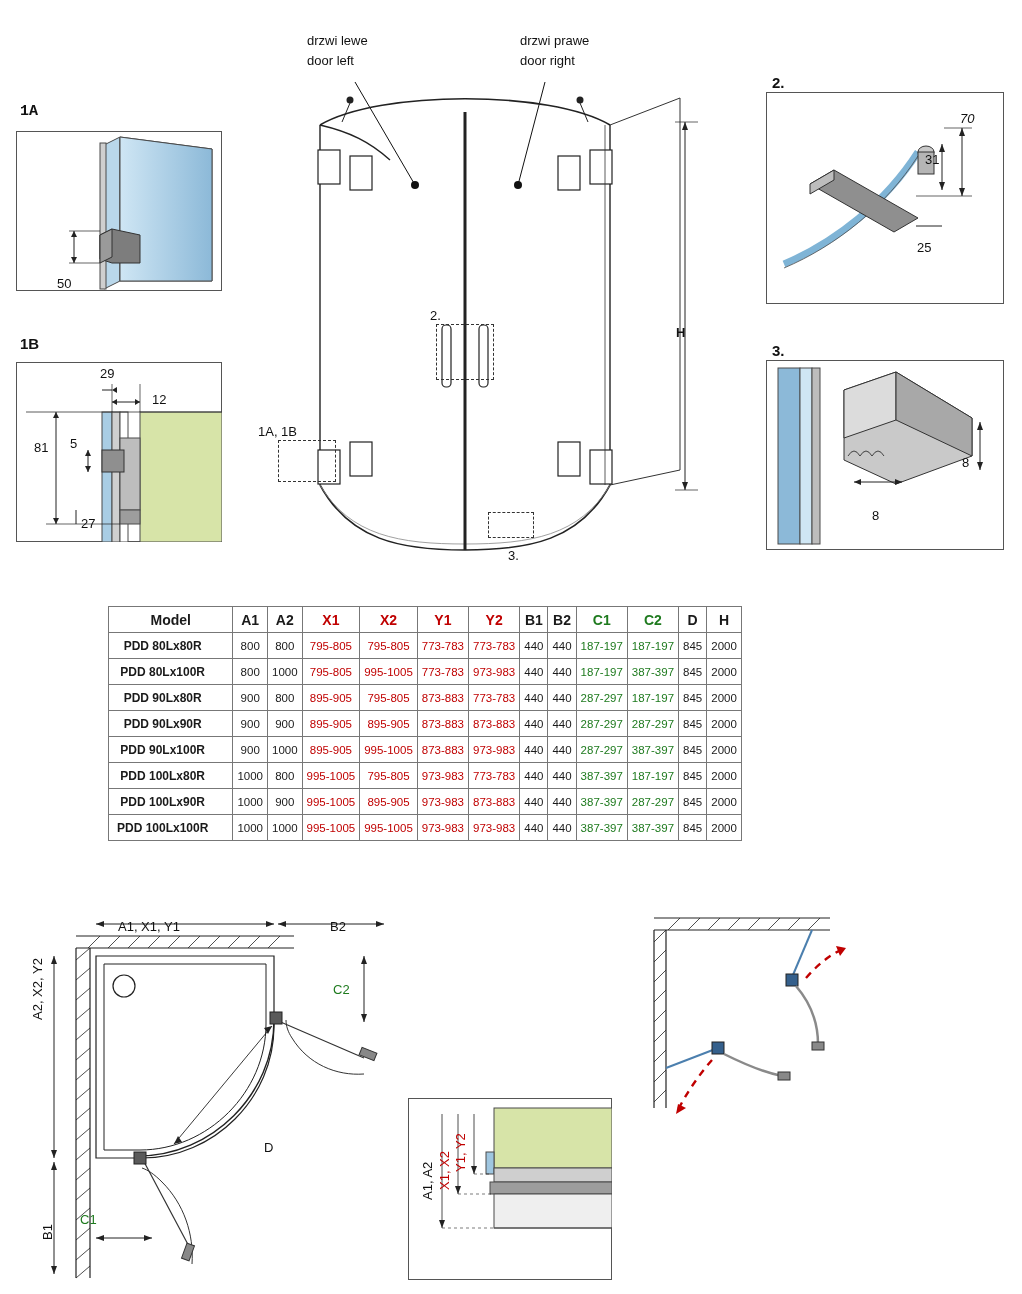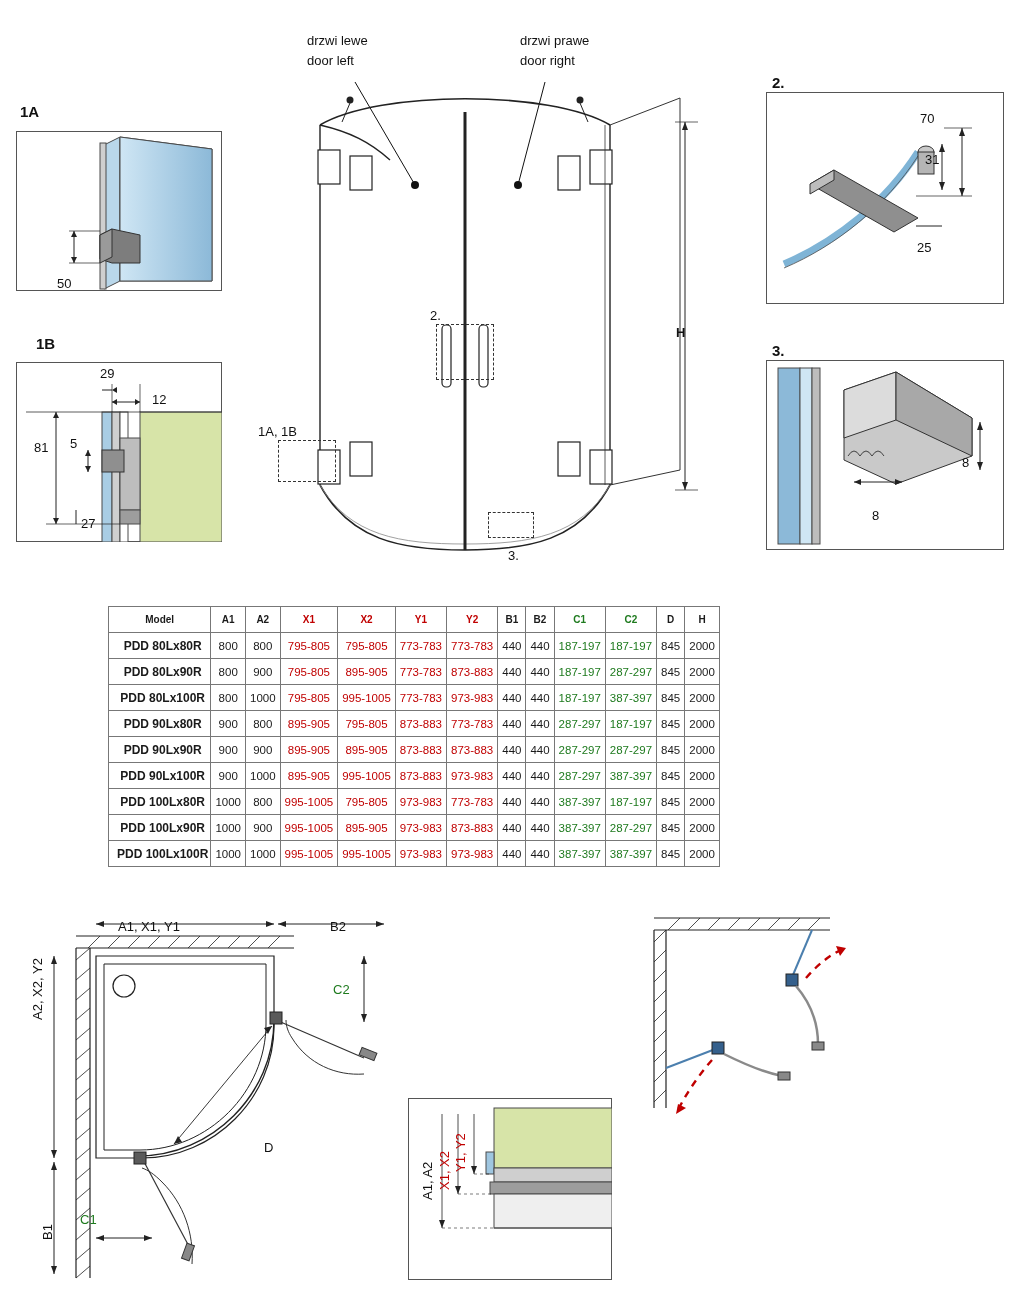--- a/index.html
+++ b/index.html
@@ -7,29 +7,29 @@
   .abs{position:absolute;}
   .lbl{font-size:13px;line-height:15px;color:#111;}
   .lbl-b{font-weight:bold;}
   .dash{position:absolute;border:1px dashed #333;}
   .ttl{font-size:15px;font-weight:bold;}
   svg{display:block;}
 
   
   #spec-table{position:absolute;left:108px;top:606px;border-collapse:collapse;font-size:11.5px;}
   #spec-table th,#spec-table td{border:1px solid #777;padding:3px 4px;text-align:center;height:19px;}
-  #spec-table th{font-weight:bold;font-size:10px;}
-  #spec-table td.model{font-weight:bold;text-align:center;padding-left:8px;padding-right:2px;font-size:12px;}
+  #spec-table th{font-weight:bold;font-size:14px;}
+  #spec-table td.model{font-weight:bold;text-align:center;padding-left:8px;padding-right:24px;font-size:12px;}
   .c-x{color:#c00000;}
   .c-c{color:#1e7a1e;}
 </style>
 </head>
 <body>
 
-<div class="abs lbl ttl" style="left:20px;top:104px;">1A</div>
+<div class="abs lbl ttl" style="left:20px;top:104px;font-family:Liberation Mono, monospace;">1A</div>
 <div class="abs" style="left:16px;top:131px;">
   <svg width="206" height="160" viewBox="0 0 206 160">
     <rect x="0.5" y="0.5" width="205" height="159" fill="#ffffff" stroke="#555"></rect>
 
     <polygon points="88,14 104,6 104,150 88,158" fill="#b9d7ea" stroke="#4a4a4a" stroke-width="1"></polygon>
     <polygon points="104,6 196,18 196,150 104,150" fill="#a9cde4" stroke="#4a4a4a" stroke-width="1"></polygon>
     <linearGradient id="g1a" x1="0" y1="0" x2="1" y2="0">
       <stop offset="0" stop-color="#cfe6f4"></stop>
         <stop offset="1" stop-color="#8cb9d8"></stop>
     </linearGradient>
@@ -42,21 +42,21 @@
 
     <line x1="58" y1="100" x2="58" y2="132" stroke="#222"></line>
     <line x1="53" y1="100" x2="84" y2="100" stroke="#222" stroke-width="0.7"></line>
     <line x1="53" y1="132" x2="84" y2="132" stroke="#222" stroke-width="0.7"></line>
     <polygon points="58,100 55,106 61,106" fill="#222"></polygon>
     <polygon points="58,132 55,126 61,126" fill="#222"></polygon>
   </svg>
 </div>
 <div class="abs lbl" style="left:57px;top:240px;margin-top:36px;">50</div>
 
-<div class="abs lbl ttl" style="left:20px;top:336px;margin-left:16px;">1B</div>
+<div class="abs lbl ttl" style="left:20px;top:336px;">1B</div>
 <div class="abs" style="left:16px;top:362px;">
   <svg width="206" height="180" viewBox="0 0 206 180">
     <rect x="0.5" y="0.5" width="205" height="179" fill="#ffffff" stroke="#555"></rect>
 
     <rect x="124" y="50" width="82" height="130" fill="#d7e4a8" stroke="#4a4a4a"></rect>
 
     <rect x="86" y="50" width="10" height="130" fill="#a9cde4" stroke="#4a4a4a"></rect>
     <rect x="96" y="50" width="8" height="130" fill="#cfcfcf" stroke="#4a4a4a"></rect>
 
     <rect x="104" y="50" width="8" height="130" fill="#ffffff" stroke="#4a4a4a"></rect>
@@ -180,21 +180,21 @@
     <polygon points="196,36 193,44 199,44" fill="#222"></polygon>
     <polygon points="196,104 193,96 199,96" fill="#222"></polygon>
     <line x1="178" y1="36" x2="206" y2="36" stroke="#222" stroke-width="0.7"></line>
     <line x1="150" y1="104" x2="206" y2="104" stroke="#222" stroke-width="0.7"></line>
     <line x1="176" y1="52" x2="176" y2="98" stroke="#222"></line>
     <polygon points="176,52 173,60 179,60" fill="#222"></polygon>
     <polygon points="176,98 173,90 179,90" fill="#222"></polygon>
     <line x1="150" y1="134" x2="176" y2="134" stroke="#222"></line>
   </svg>
 </div>
-<div class="abs lbl" style="left:920px;top:111px;">70</div>
+<div class="abs lbl" style="left:960px;top:111px;font-style:italic;">70</div>
 <div class="abs lbl" style="left:925px;top:152px;">31</div>
 <div class="abs lbl" style="left:917px;top:240px;">25</div>
 
 <div class="abs lbl ttl" style="left:772px;top:343px;">3.</div>
 <div class="abs" style="left:766px;top:360px;">
   <svg width="238" height="190" viewBox="0 0 238 190">
     <rect x="0.5" y="0.5" width="237" height="189" fill="#ffffff" stroke="#555"></rect>
 
     <rect x="12" y="8" width="22" height="176" fill="#8cb9d8" stroke="#4a4a4a"></rect>
     <rect x="34" y="8" width="12" height="176" fill="#cfe6f4" stroke="#4a4a4a"></rect>
@@ -240,35 +240,20 @@
         <td>800</td>
         <td>800</td>
         <td class="c-x">795-805</td>
         <td class="c-x">795-805</td>
         <td class="c-x">773-783</td>
         <td class="c-x">773-783</td>
         <td>440</td>
         <td>440</td>
         <td class="c-c">187-197</td>
         <td class="c-c">187-197</td>
-        <td>845</td>
-        <td>2000</td>
-      </tr>
-      <tr>
-        <td class="model">PDD 80Lx90R</td>
-        <td>800</td>
-        <td>900</td>
-        <td class="c-x">795-805</td>
-        <td class="c-x">895-905</td>
-        <td class="c-x">773-783</td>
-        <td class="c-x">873-883</td>
-        <td>440</td>
-        <td>440</td>
-        <td class="c-c">187-197</td>
-        <td class="c-c">287-297</td>
         <td>845</td>
         <td>2000</td>
       </tr>
       <tr>
         <td class="model">PDD 80Lx100R</td>
         <td>800</td>
         <td>1000</td>
         <td class="c-x">795-805</td>
         <td class="c-x">995-1005</td>
         <td class="c-x">773-783</td>

